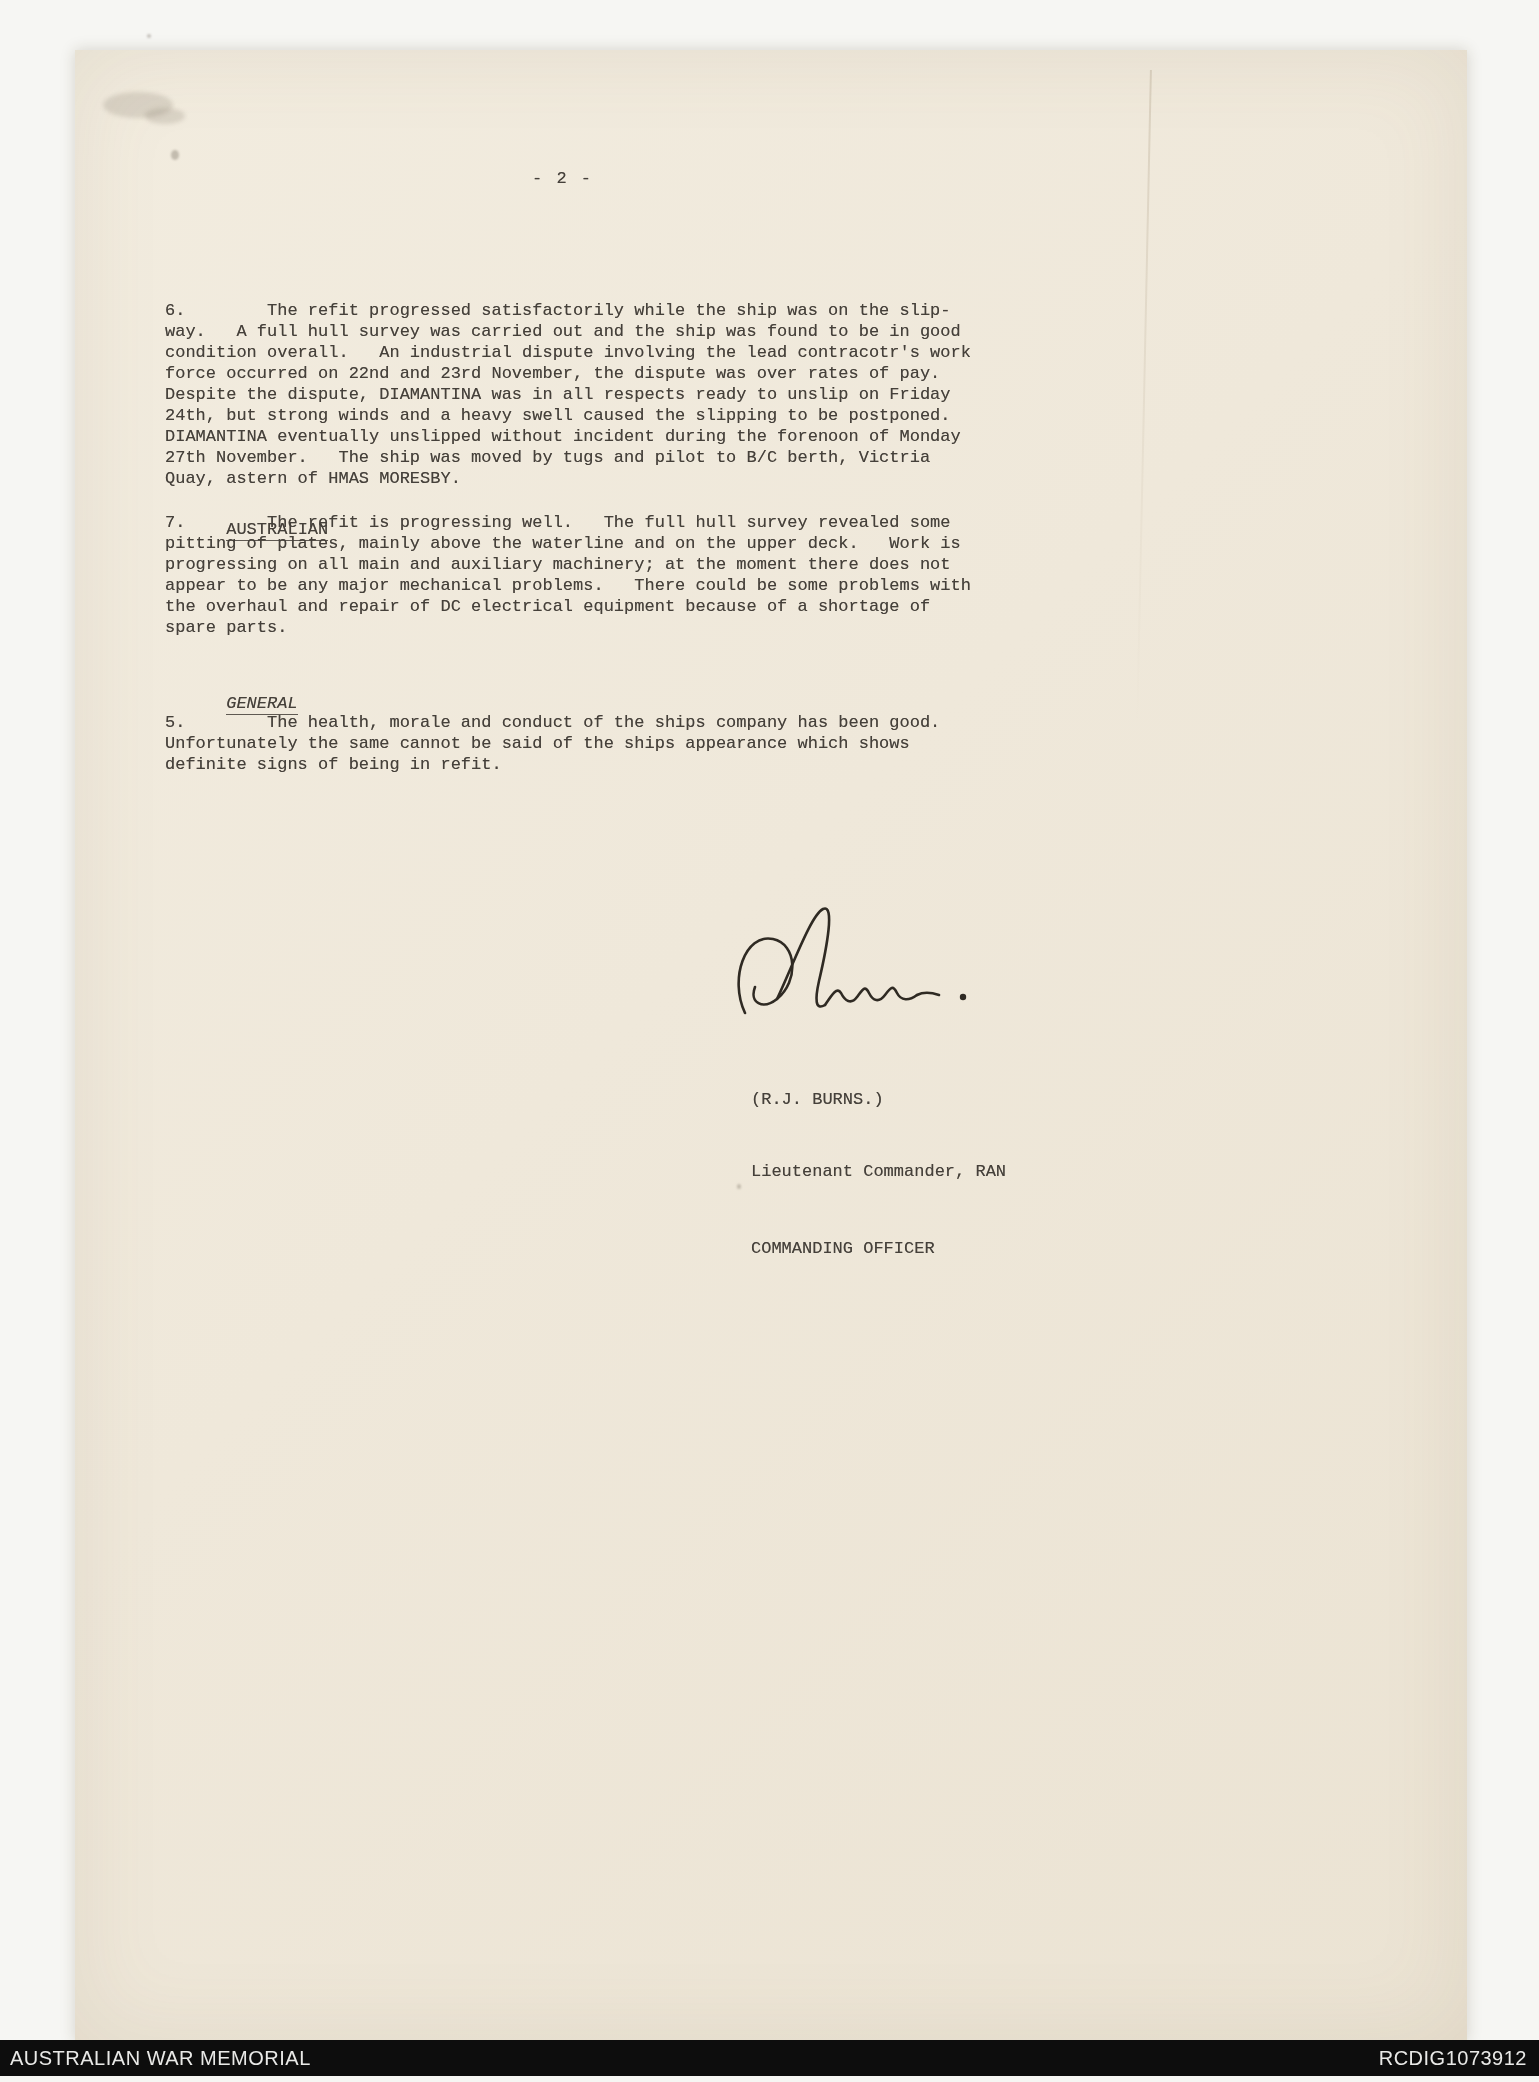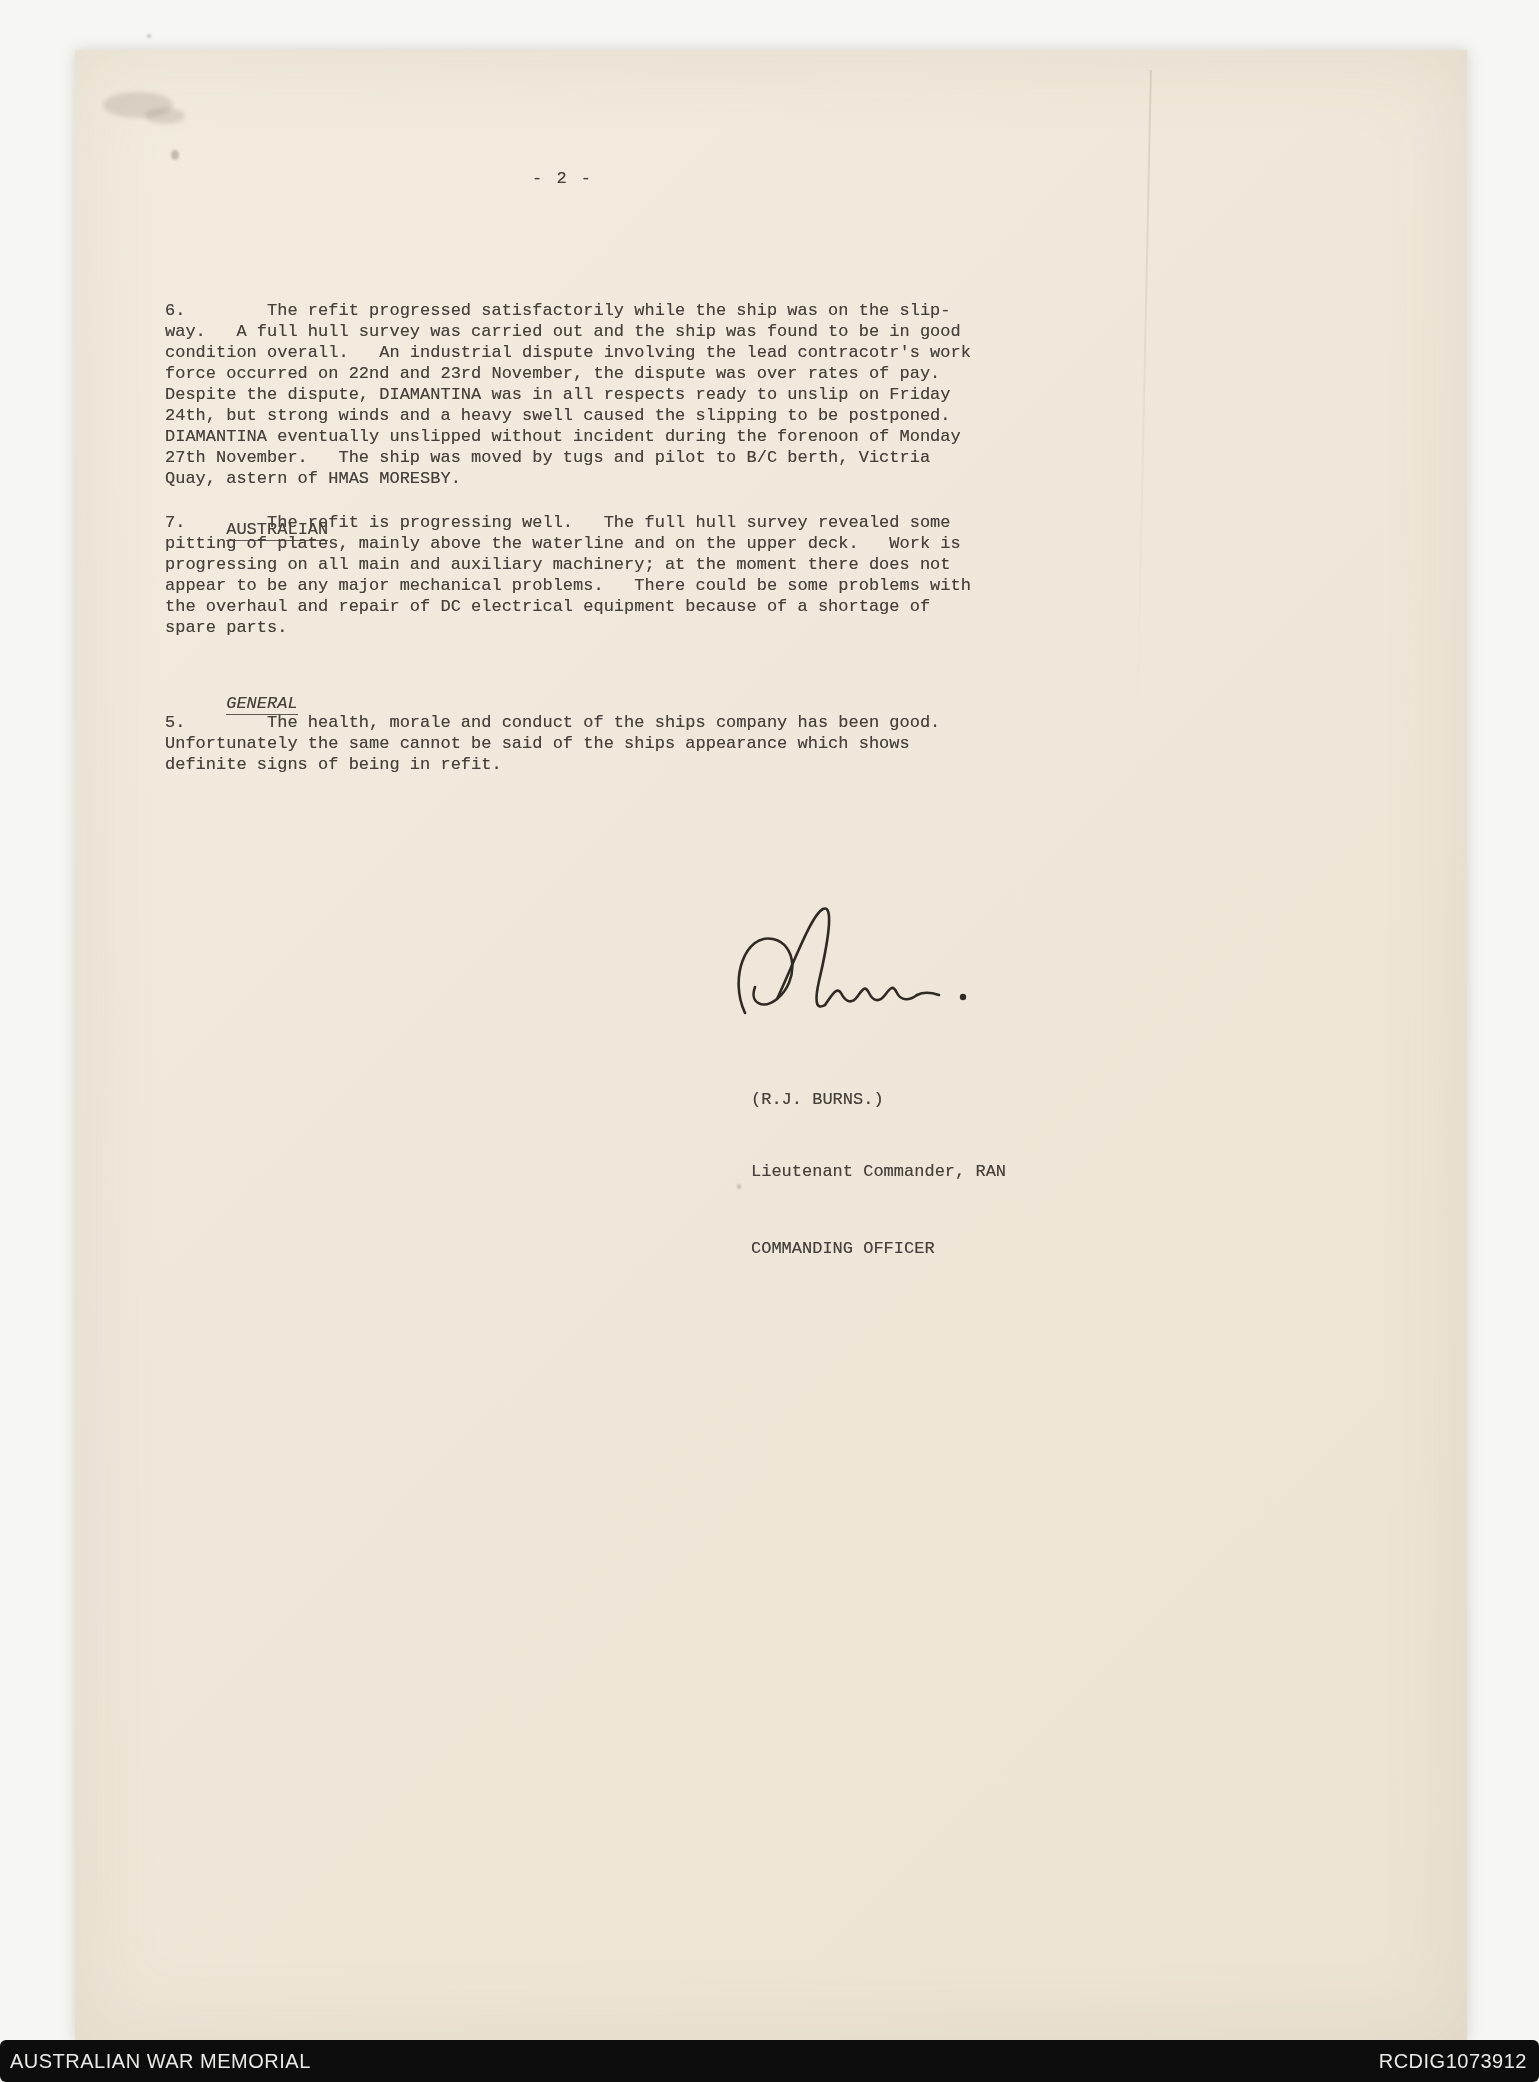--- a/index.html
+++ b/index.html
@@ -84,32 +84,31 @@
   }
   .stain.smudge {
     background: rgba(120,110,95,0.20);
     filter: blur(2px);
   }
   .footer-bar {
     position: absolute;
     left: 0;
     top: 2040px;
     width: 1539px;
-    height: 42px;
+    height: 36px;
     background: #0d0d0d;
     display: flex;
     align-items: center;
     justify-content: space-between;
     box-sizing: border-box;
     padding: 0 12px 0 10px;
     font-family: "Liberation Sans", "DejaVu Sans", sans-serif;
     font-size: 20px;
     color: #e9e9e7;
     letter-spacing: 0.5px;
-    border-radius: 6px;
   }
 </style>
 </head>
 <body>
 
 <div class="scan-root">
 
   <div class="paper">
 
     <div class="crease-vertical"></div>

